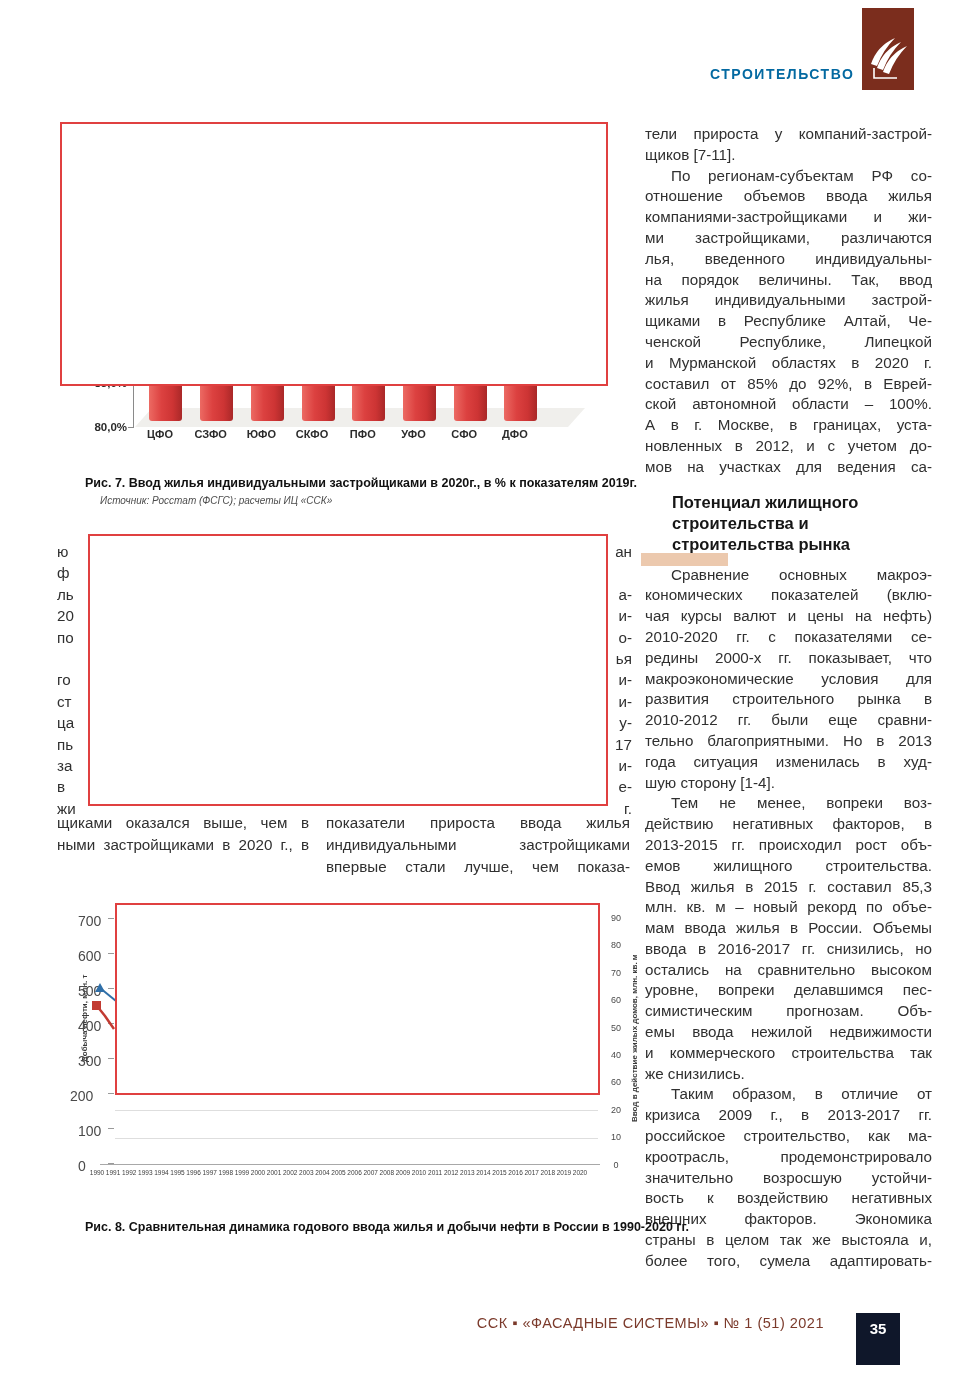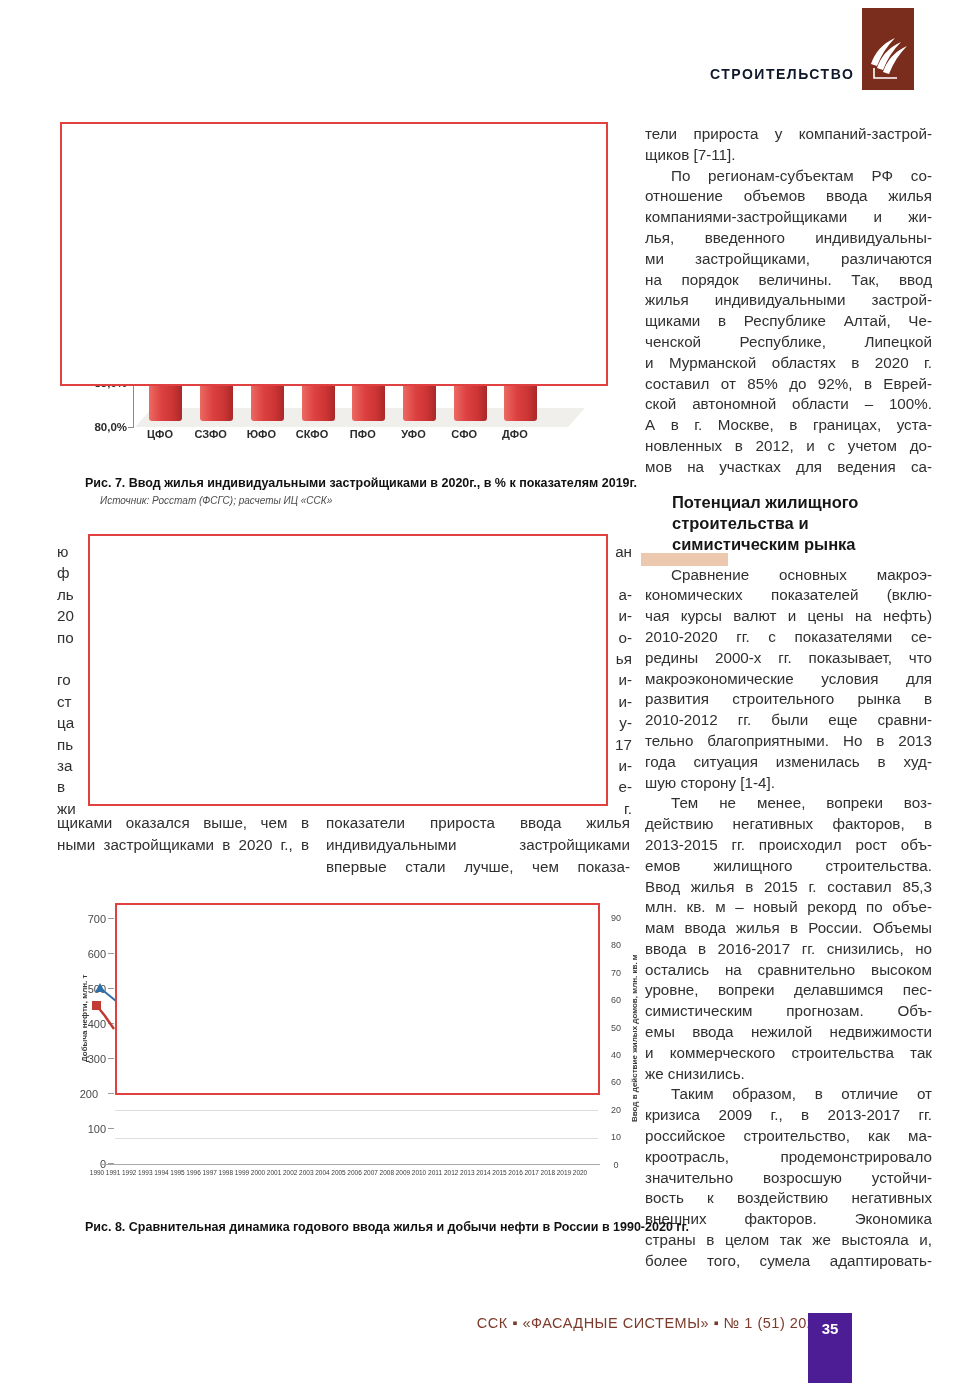--- a/index.html
+++ b/index.html
@@ -2,21 +2,21 @@
 <html><head>
 <meta charset="utf-8">
 <style>
   html,body{margin:0;padding:0;background:#e8e8e8;}
   .page{position:relative;width:980px;height:1385px;background:#ffffff;
         font-family:"Liberation Sans",sans-serif;overflow:hidden;margin:0 auto;}
   .abs{position:absolute;}
 
   
   .section-label{position:absolute;top:66px;left:710px;width:136px;font-size:14px;font-weight:bold;
-        letter-spacing:1.5px;color:#0f172a;text-align:right;}
+        letter-spacing:1.5px;color:#0369a1;text-align:right;}
   .logo{position:absolute;left:862px;top:8px;width:52px;height:82px;background:#7b2d1d;}
   .logo svg{position:absolute;left:5px;top:26px;}
 
   
   .f7-floor{position:absolute;left:135px;top:408px;width:450px;height:19px;background:#f0efec;
         clip-path:polygon(17px 0,100% 0,calc(100% - 17px) 100%,0 100%);z-index:1;}
   .f7-bar{position:absolute;top:383px;width:33px;height:38px;z-index:2;
         background:linear-gradient(90deg,#ec6a63 0%,#dc4140 38%,#cd3434 72%,#a92828 100%);
         border-radius:0 0 3px 3px;}
   .f7-axis{position:absolute;left:133px;top:383px;width:1px;height:45px;background:#8a8a8a;z-index:2;}
@@ -44,32 +44,32 @@
   .right-col{position:absolute;left:645px;top:124px;width:287px;font-size:15.2px;color:#303030;}
   .right-col .jline{line-height:20.8px;}
   .section-heading{margin-top:14px;margin-bottom:10px;padding-left:27px;font-size:16.5px;
         font-weight:bold;color:#161616;position:relative;z-index:1;}
   .section-heading div{line-height:21px;}
   .accent-bar{position:absolute;left:641px;top:553px;width:87px;height:13px;background:#ecc9ae;z-index:0;}
 
   
   .vtext{position:absolute;transform:rotate(-90deg);transform-origin:left top;white-space:nowrap;
         font-size:8px;font-weight:bold;color:#3a3a3a;}
-  .f8-ylab{position:absolute;width:28px;text-align:right;font-size:11px;color:#4a4a4a;}
+  .f8-ylab{position:absolute;width:28px;text-align:left;font-size:14px;color:#4a4a4a;}
   .f8-ylab-r{position:absolute;left:604px;width:24px;text-align:center;font-size:9px;color:#4a4a4a;}
   .f8-dash{position:absolute;left:108px;width:6px;height:1px;background:#9a9a9a;}
   .f8-grid{position:absolute;left:115px;width:483px;height:1px;background:#dedede;}
   .f8-axisline{position:absolute;left:100px;width:500px;height:1px;background:#a8a8a8;}
   .f8-year{position:absolute;top:1169px;width:24px;text-align:center;font-size:6.5px;color:#3c3c3c;}
   .f8-fragment-sq{position:absolute;background:#c23b32;z-index:1;}
 
   
   .footer-line{position:absolute;top:1315px;left:440px;width:384px;text-align:right;
         font-size:14.5px;color:#7b3a2b;letter-spacing:0.5px;}
-  .page-badge{position:absolute;left:808px;top:1313px;width:44px;height:70px;background:#4c1d95;}
+  .page-badge{position:absolute;left:856px;top:1313px;width:44px;height:52px;background:#0f172a;}
   .page-badge span{display:block;text-align:center;margin-top:7px;font-size:15px;font-weight:bold;color:#ffffff;}
 </style>
 </head>
 <body>
 
 <div class="page">
 
   <div class="section-label">СТРОИТЕЛЬСТВО</div>
   <div class="logo">
     <span>
@@ -157,36 +157,36 @@
       <div class="jline">впервые стали лучше, чем показа-</div>
     </div>
 
   <div class="accent-bar"></div>
   <div class="right-col" id="right-col">
       <div class="jline">тели прироста у компаний-застрой-</div>
       <div class="jline last">щиков [7-11].</div>
       <div class="jline first-indent">По регионам-субъектам РФ со-</div>
       <div class="jline">отношение объемов ввода жилья</div>
       <div class="jline">компаниями-застройщиками и жи-</div>
+      <div class="jline">ми застройщиками, различаются</div>
       <div class="jline">лья, введенного индивидуальны-</div>
-      <div class="jline">ми застройщиками, различаются</div>
       <div class="jline">на порядок величины. Так, ввод</div>
       <div class="jline">жилья индивидуальными застрой-</div>
       <div class="jline">щиками в Республике Алтай, Че-</div>
       <div class="jline">ченской Республике, Липецкой</div>
       <div class="jline">и Мурманской областях в 2020 г.</div>
       <div class="jline">составил от 85% до 92%, в Еврей-</div>
       <div class="jline">ской автономной области – 100%.</div>
       <div class="jline">А в г. Москве, в границах, уста-</div>
       <div class="jline">новленных в 2012, и с учетом до-</div>
       <div class="jline">мов на участках для ведения са-</div>
       <div class="section-heading">
         <div>Потенциал жилищного</div>
         <div>строительства и</div>
-        <div>симистическим рынка</div>
+        <div>строительства рынка</div>
       </div>
       <div class="jline first-indent">Сравнение основных макроэ-</div>
       <div class="jline">кономических показателей (вклю-</div>
       <div class="jline">чая курсы валют и цены на нефть)</div>
       <div class="jline">2010-2020 гг. с показателями се-</div>
       <div class="jline">редины 2000-х гг. показывает, что</div>
       <div class="jline">макроэкономические условия для</div>
       <div class="jline">развития строительного рынка в</div>
       <div class="jline">2010-2012 гг. были еще сравни-</div>
       <div class="jline">тельно благоприятными. Но в 2013</div>

